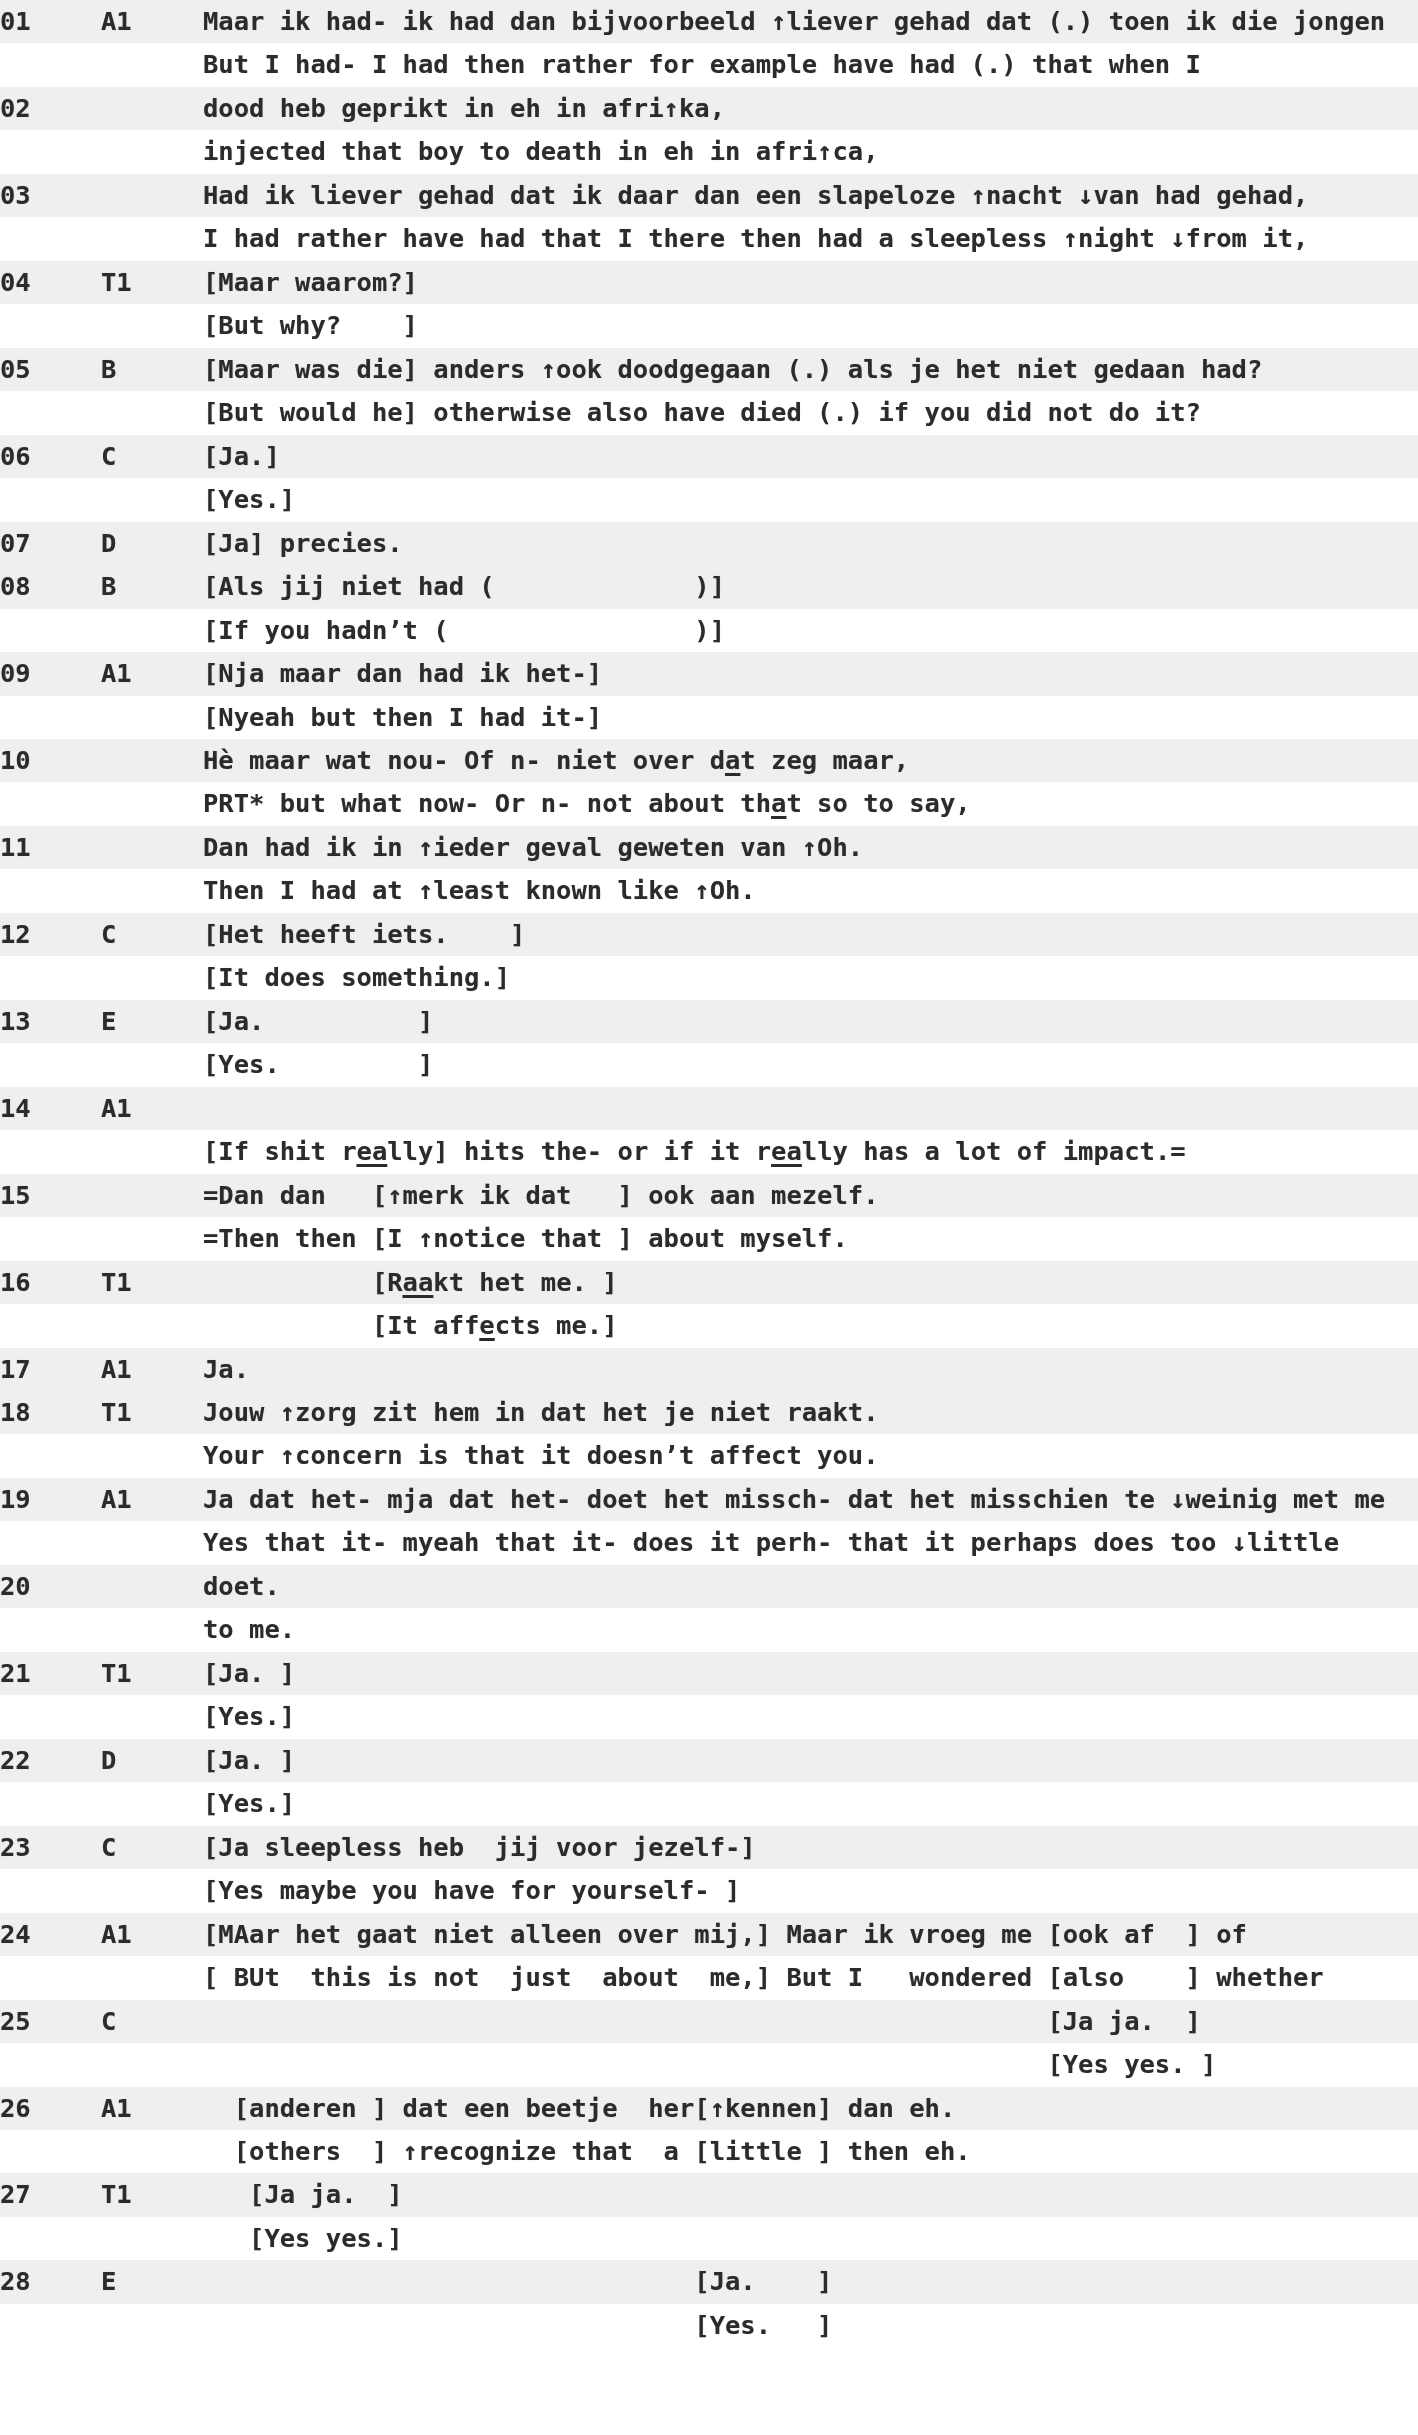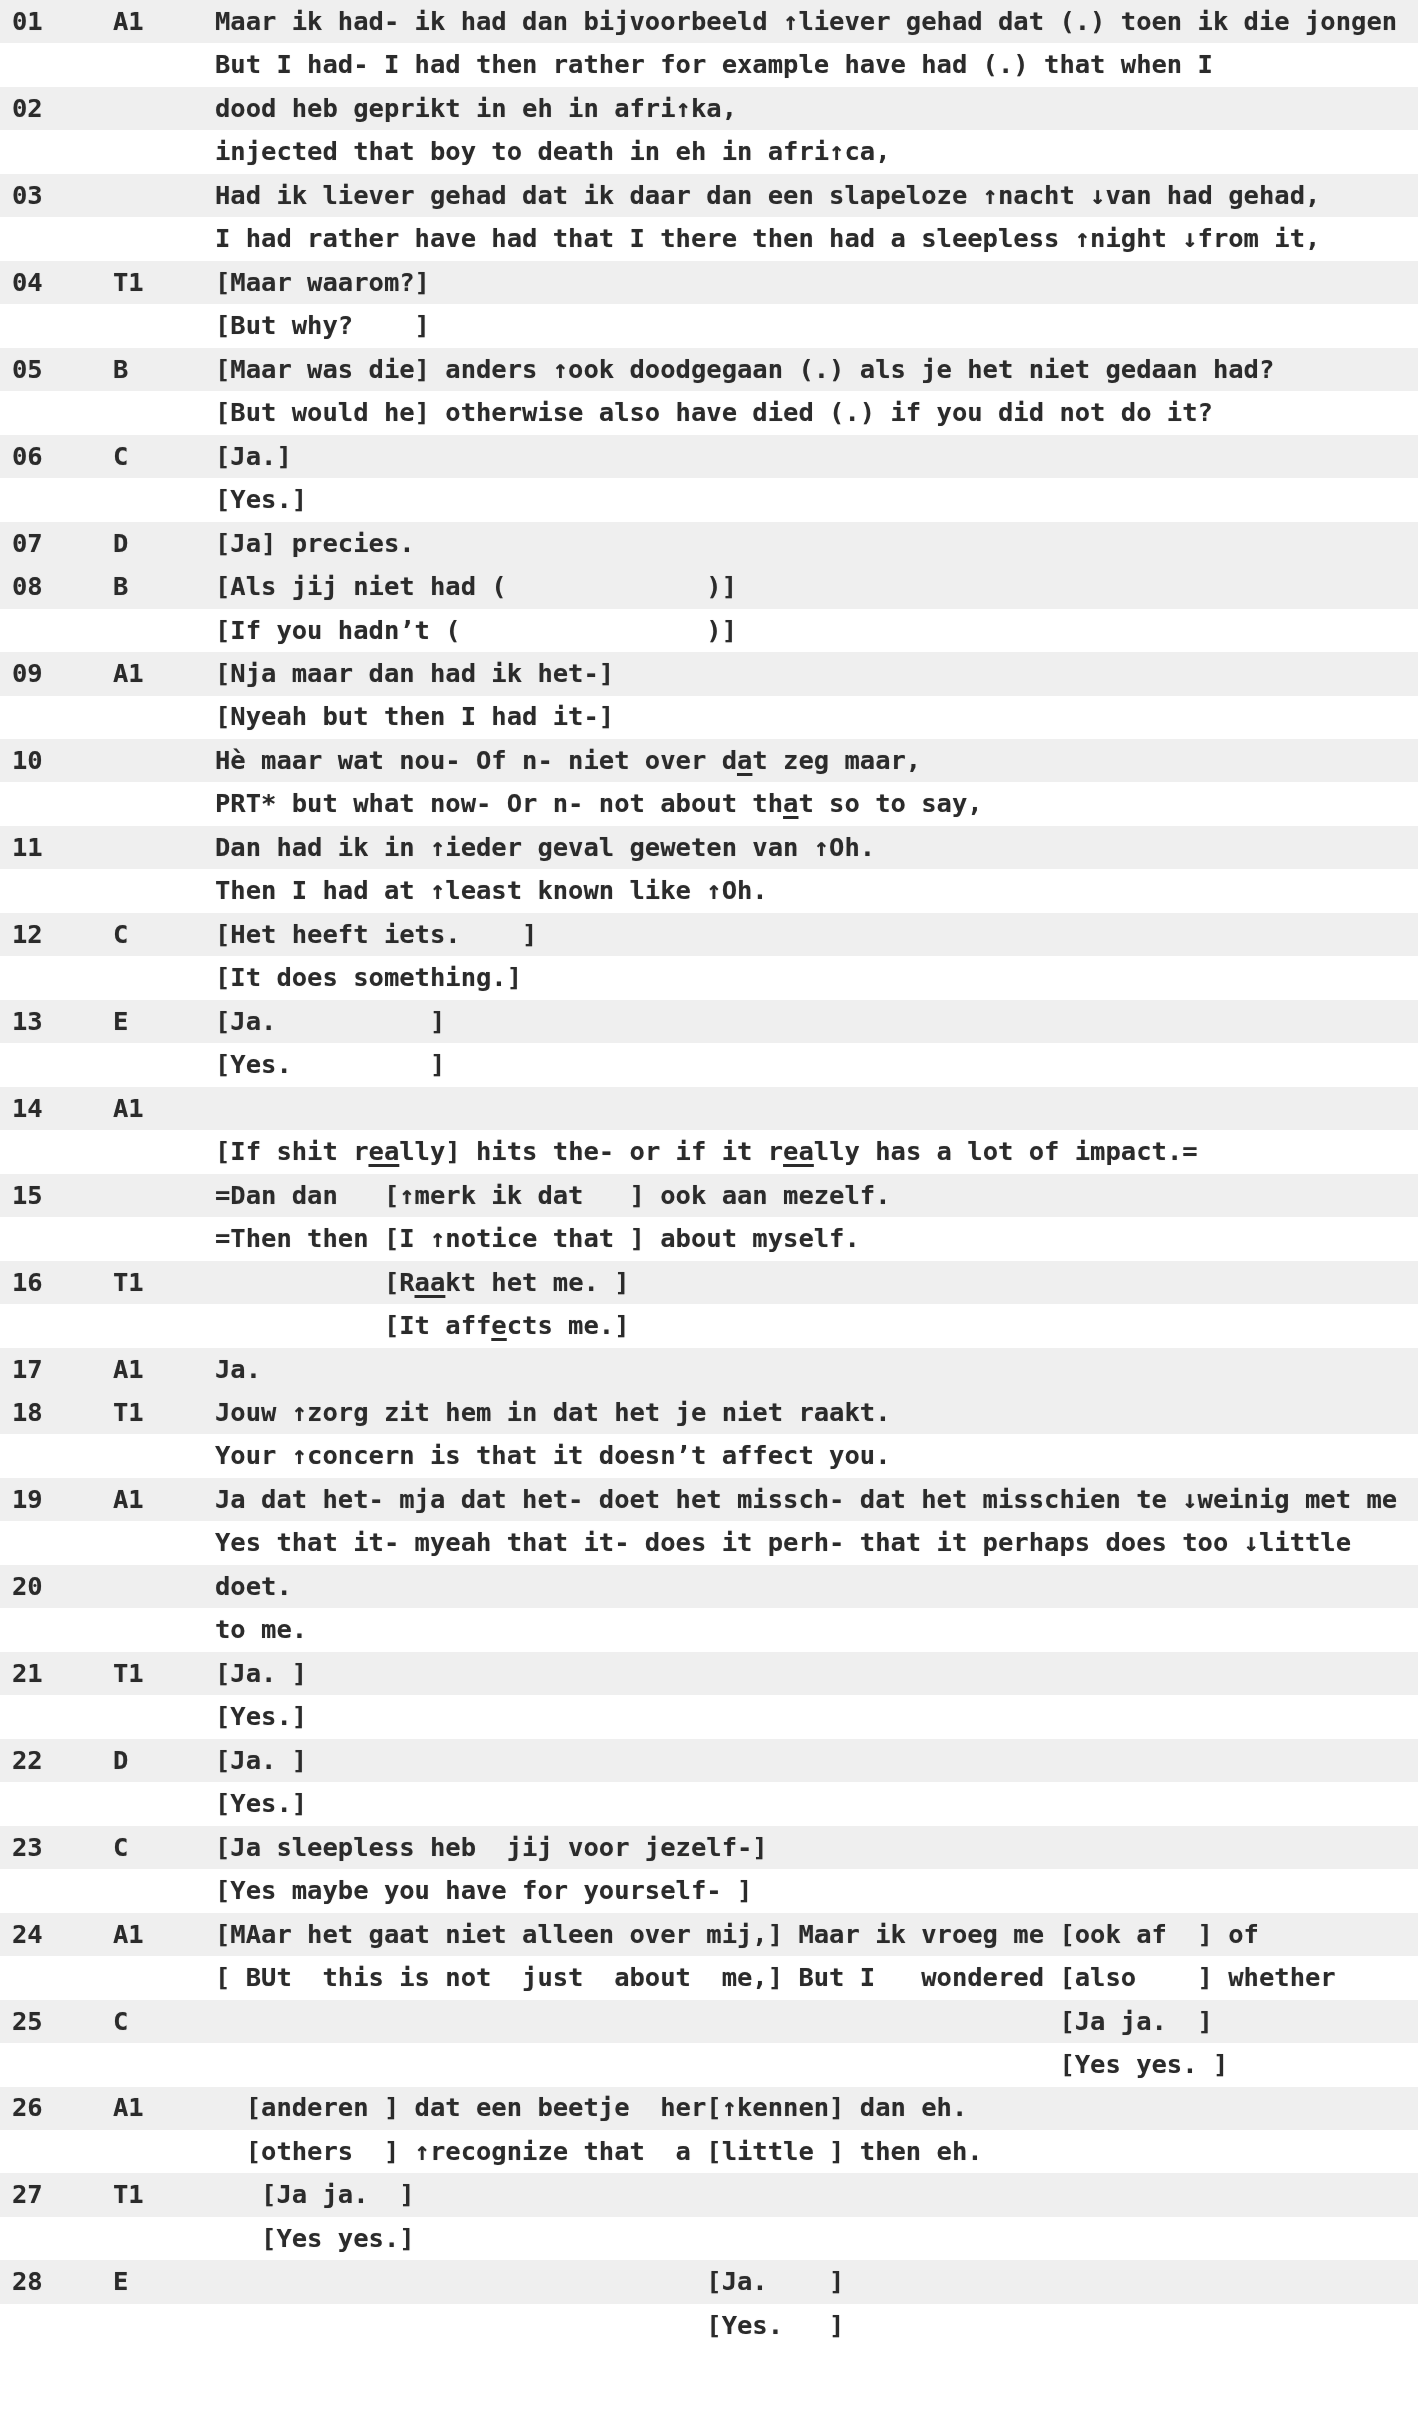--- a/index.html
+++ b/index.html
@@ -6,29 +6,29 @@
   body{
     width:1418px;height:2435px;
     background:var(--bg,#ffffff);
     font-family:"DejaVu Sans Mono", monospace;
   }
   .doc{
     width:1418px;height:2435px;overflow:hidden;
   }
   .row{
     height:43.482px;
-    display:flex;align-items:flex-end;
-    padding-left:12px;box-sizing:border-box;
+    display:flex;align-items:flex-start;
+    box-sizing:border-box;
     font-size:25.5px;line-height:43.482px;font-weight:700;
     color:var(--ink,#2b2b2b);
     text-shadow:0 0 1px rgba(0,0,0,.25);
   }
   .row.shaded{background:var(--band,#efefef);}
   .num{width:101px;flex:none;}
-  .spk{width:102px;flex:none;margin-top:45px;}
+  .spk{width:102px;flex:none;}
   .txt{white-space:pre;flex:none;}
   .txt u{
     text-decoration-line:underline;
     text-decoration-thickness:2.5px;
     text-underline-offset:4px;
   }
 </style>
 </head>
 <body style="--bg: #ffffff; --band: #efefef; --ink: #2b2b2b;">
 

